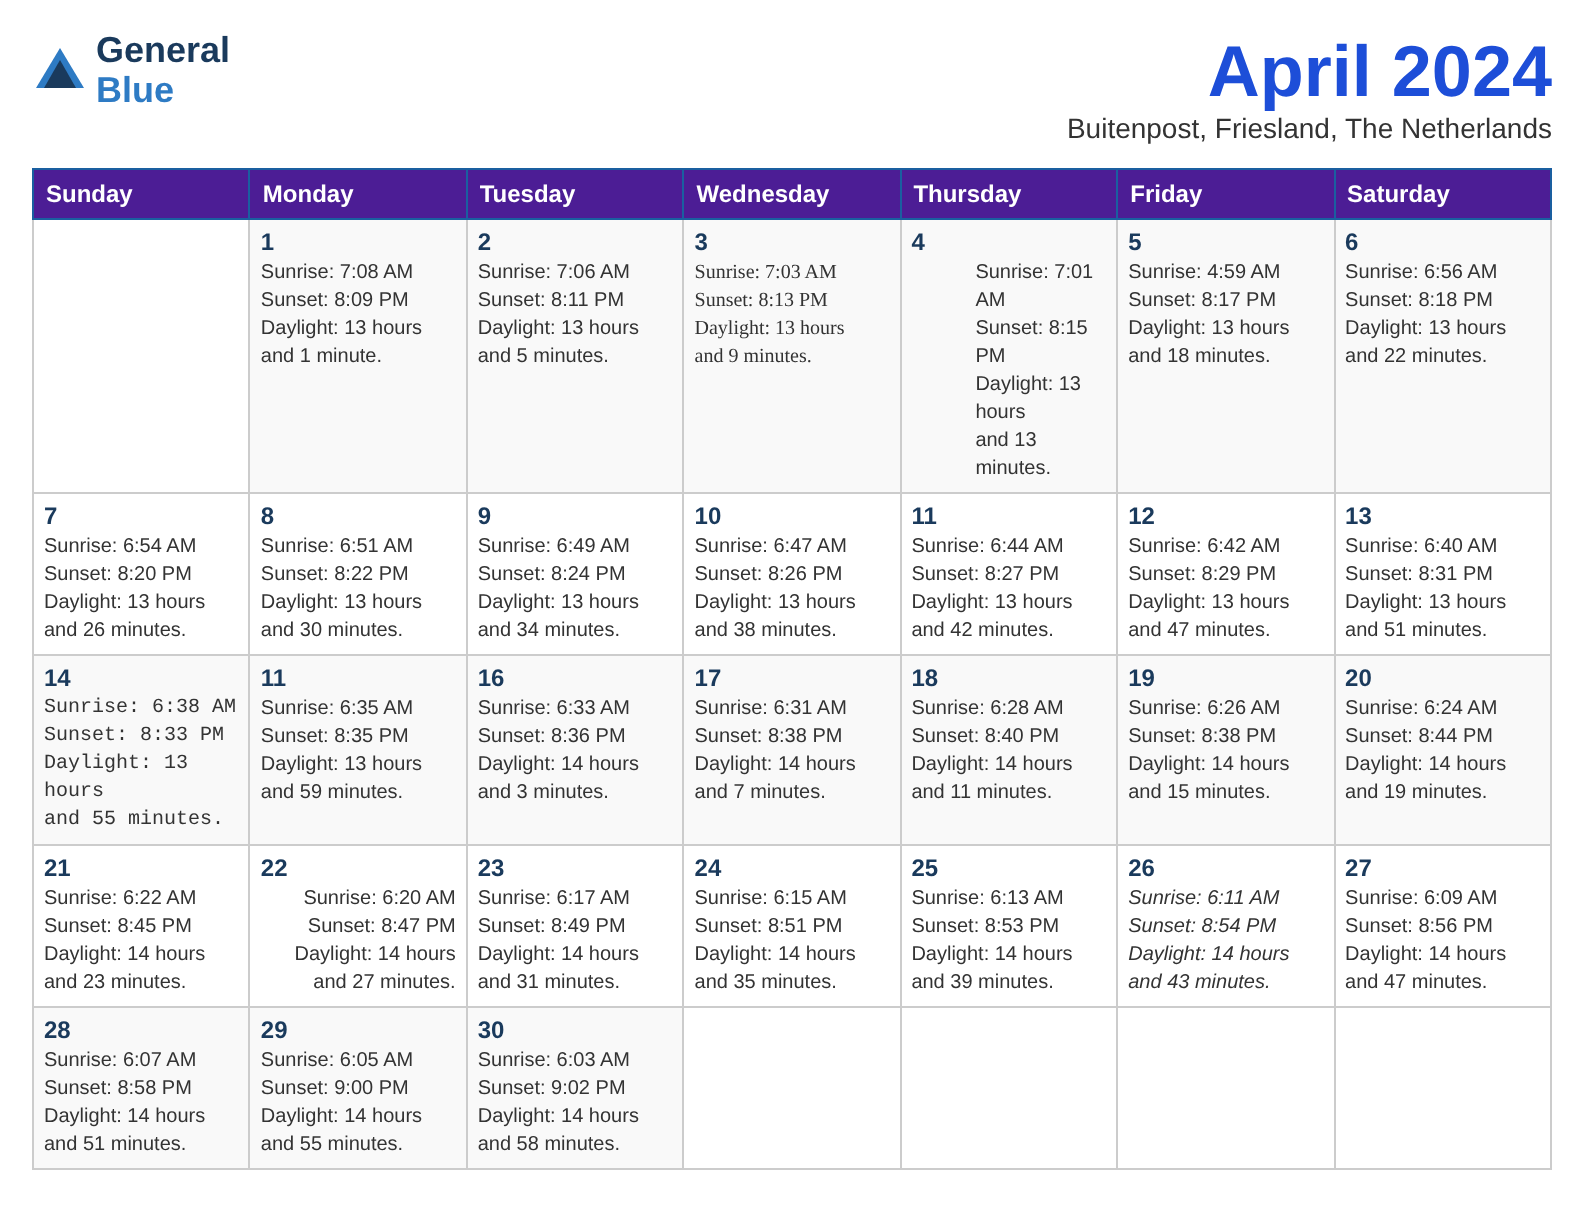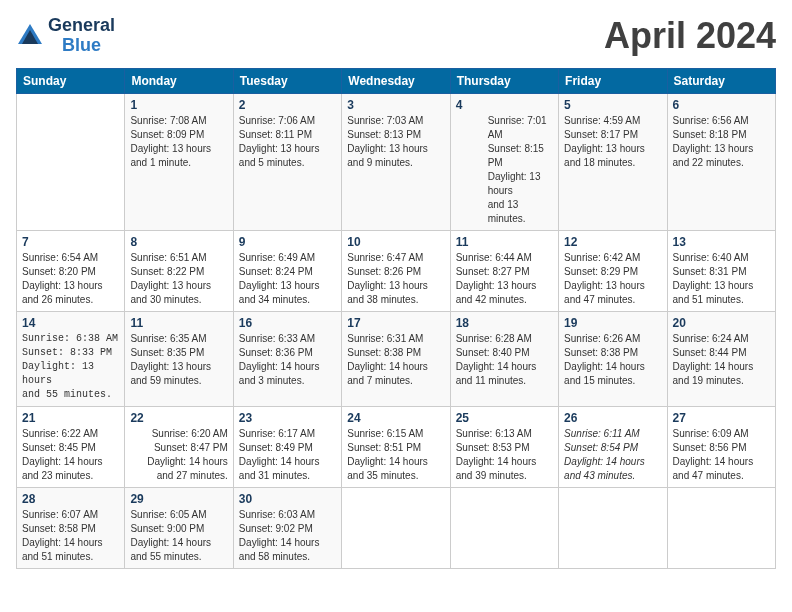--- a/index.html
+++ b/index.html
@@ -12,21 +12,20 @@
     }
     .header {
       display: flex;
       justify-content: space-between;
       align-items: flex-start;
       margin-bottom: 12px;
     }
     .logo {
       display: flex;
       align-items: center;
-      text-align: center;
     }
     .logo-text {
       display: flex;
       flex-direction: column;
       line-height: 1.1;
     }
     .logo-general {
       font-size: 18px;
       font-weight: bold;
       color: #1a3a5c;
@@ -40,34 +39,34 @@
       width: 28px;
       height: 28px;
       margin-right: 4px;
     }
     .title-block {
       text-align: right;
     }
     .month-title {
       font-size: 36px;
       font-weight: bold;
-      color: #404040;
+      color: #1d4ed8;
       line-height: 1.1;
     }
     .location-title {
       font-size: 14px;
       color: #333;
     }
     .calendar {
       width: 100%;
       border-collapse: collapse;
       font-size: 10.5px;
     }
     .calendar th {
-      background-color: #0369a1;
+      background-color: #4c1d95;
       color: #fff;
       padding: 5px 6px;
       text-align: left;
       font-size: 12px;
       border: 1px solid #1a5fa0;
     }
     .calendar td {
       border: 1px solid #ccc;
       vertical-align: top;
       padding: 4px 5px;
@@ -106,20 +105,21 @@
       <polygon points="14,2 26,22 2,22" fill="#2e7bc4"></polygon>
       <polygon points="14,8 22,22 6,22" fill="#1a3a5c"></polygon>
     </svg>
     <div class="logo-text">
       <span class="logo-general">General</span>
       <span class="logo-blue">Blue</span>
     </div>
   </div>
   <div class="title-block">
     <div class="month-title">April 2024</div>
+    <div class="location-title">Buitenpost, Friesland, The Netherlands</div>
   </div>
 </div>
 
 <table class="calendar">
   <thead>
     <tr id="weekday-header">
     <th>Sunday</th>
         <th>Monday</th>
         <th>Tuesday</th>
         <th>Wednesday</th>
@@ -140,21 +140,21 @@
         </td>
         <td>
           <span class="day-num">2</span>
           <div class="day-info" style="white-space: pre-line;">Sunrise: 7:06 AM
 Sunset: 8:11 PM
 Daylight: 13 hours
 and 5 minutes.</div>
         </td>
         <td>
           <span class="day-num">3</span>
-          <div class="day-info" style="white-space: pre-line;">Sunrise: 7:03 AM
+          <div class="day-info" style="white-space: pre-line; font-family: Liberation Serif, serif;">Sunrise: 7:03 AM
 Sunset: 8:13 PM
 Daylight: 13 hours
 and 9 minutes.</div>
         </td>
         <td>
           <span class="day-num">4</span>
           <div class="day-info" style="white-space: pre-line; margin-left: 32px;">Sunrise: 7:01 AM
 Sunset: 8:15 PM
 Daylight: 13 hours
 and 13 minutes.</div>

